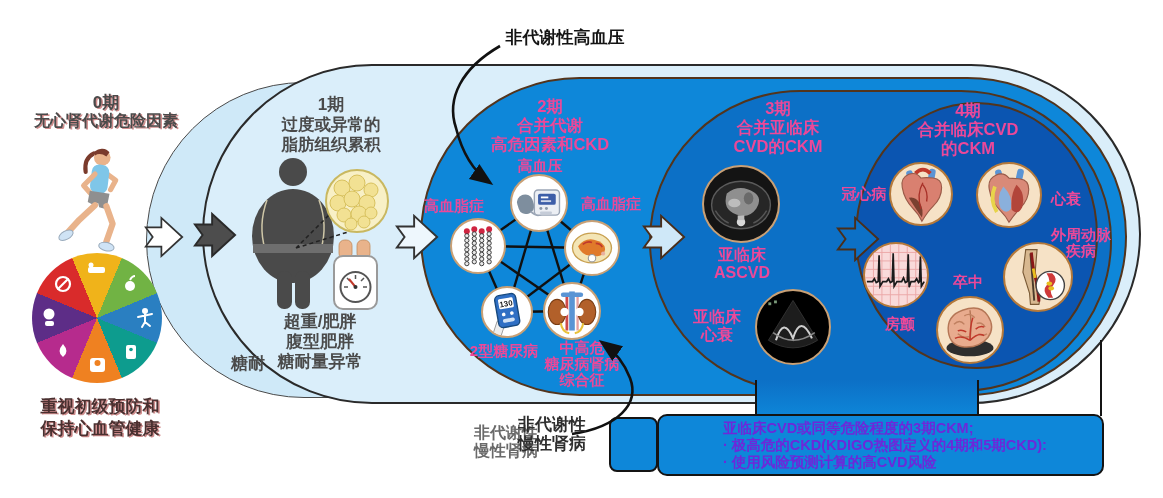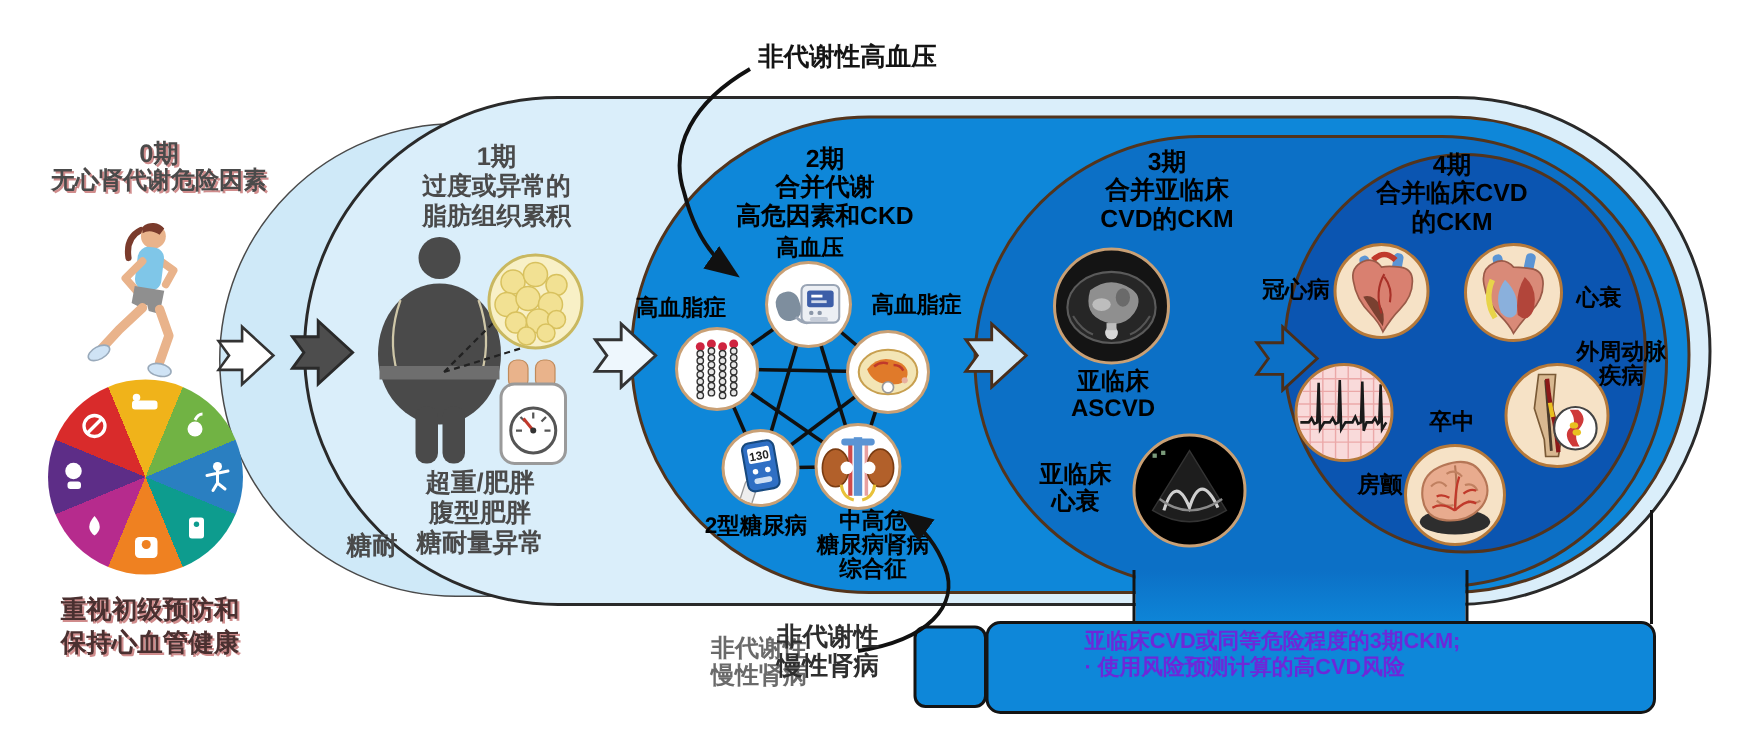--- a/index.html
+++ b/index.html
@@ -1,21 +1,21 @@
 <!DOCTYPE html>
 <html><head>
 <meta charset="utf-8">
 <style>
   html,body{margin:0;padding:0;background:#fff}
   .canvas{position:relative;width:1163px;height:498px;background:#ffffff;
           font-family:"Liberation Sans",sans-serif;overflow:hidden}
   .abs{position:absolute}
   .stadium{position:absolute;box-sizing:border-box}
   .lbl{position:absolute;font-weight:bold;white-space:nowrap;transform:translateX(-50%);line-height:1.12}
-  .w{color:#000000}
+  .w{color:#ec4899}
   .g1{color:#4a4a4a}
   .dbl{text-shadow:1.4px 1.4px 0 rgba(170,45,45,.55)}
   .circ{position:absolute;border-radius:50%;box-sizing:border-box;overflow:hidden}
   .net,svg{display:block}
   .box{position:absolute;box-sizing:border-box;background:#0e87d9;border:2px solid #141414;border-radius:10px}
 </style>
 </head>
 <body>
 
 <div class="canvas">
@@ -25,20 +25,21 @@
   <div class="stadium" style="left:420px;top:77px;width:707px;height:319px;background:#0e87d9;border:2px solid #53341c;border-radius:160px;z-index:3"></div>
   <div class="stadium" style="left:649px;top:90px;width:463px;height:302px;background:#0c70c6;border:2px solid #53341c;border-radius:151px;z-index:4"></div>
   <div class="stadium" style="left:855px;top:102px;width:243px;height:267px;background:#0b55b1;border:2.5px solid #53341c;border-radius:50%;z-index:5"></div>
 
   <div class="abs" style="left:755px;top:380px;width:220px;height:38px;background:linear-gradient(#0c70c6,#0e87d9);border-left:2px solid #141414;border-right:2px solid #141414;z-index:6"></div>
   <div class="abs" style="left:1100px;top:340px;width:2px;height:76px;background:#141414;z-index:6"></div>
   <div class="box" style="left:609px;top:417px;width:49px;height:55px;border-radius:8px;z-index:7"></div>
   <div class="box" style="left:657px;top:414px;width:447px;height:62px;z-index:7"></div>
   <div class="abs" style="left:723px;top:420px;z-index:8;color:#6d28d9;font-weight:bold;font-size:14.5px;line-height:17px">
     <div>亚临床CVD或同等危险程度的3期CKM;</div>
+    <div>· 极高危的CKD(KDIGO热图定义的4期和5期CKD):</div>
     <div>· 使用风险预测计算的高CVD风险</div>
   </div>
 
   <svg class="abs" style="left:144px;top:215px;z-index:8" width="40" height="44" viewBox="0 0 46 48">
     <path d="M2,13 L20,13 L20,2 L44,24 L20,46 L20,35 L2,35 L10,24 Z" fill="#ffffff" stroke="#333" stroke-width="2"></path>
   </svg>
   <svg class="abs" style="left:193px;top:211px;z-index:8" width="44" height="48" viewBox="0 0 46 48">
     <path d="M2,13 L20,13 L20,2 L44,24 L20,46 L20,35 L2,35 L10,24 Z" fill="#4d4d4d" stroke="#2a2a2a" stroke-width="2"></path>
   </svg>
   <svg class="abs" style="left:394px;top:214px;z-index:8" width="46" height="46" viewBox="0 0 46 48">
@@ -344,21 +345,21 @@
         <line x1="9" y1="0" x2="9" y2="66"></line>
           <line x1="18" y1="0" x2="18" y2="66"></line>
           <line x1="27" y1="0" x2="27" y2="66"></line>
         <line x1="36" y1="0" x2="36" y2="66"></line>
           <line x1="45" y1="0" x2="45" y2="66"></line>
           <line x1="54" y1="0" x2="54" y2="66"></line>
       </g>
       <polyline points="2,40 8,40 10,37 12,41 14,40 15,12 16,45 19,40 23,40 25,37 27,41 29,40 30,10 31,45 34,40 39,40 41,36 43,41 45,40 46,11 47,46 49,40 53,40 55,37 57,41 58,40 59,13 60,45 63,40" stroke="#1a1a1a" stroke-width="1.8" fill="none"></polyline>
     </svg>
   </div>
-  <div class="lbl w" style="left:920px;top:316px;font-size:15px;z-index:10">房颤</div>
+  <div class="lbl w" style="left:900px;top:316px;font-size:15px;z-index:10">房颤</div>
 
   <div class="lbl w" style="left:968px;top:274px;font-size:15px;z-index:10">卒中</div>
   <div class="circ" style="left:936px;top:296px;width:68px;height:68px;background:#f6e2c6;border:2px solid #b5793a;z-index:9">
     <svg width="64" height="64" viewBox="0 0 68 68">
       <ellipse cx="34" cy="53" rx="25" ry="9" fill="#2e2e2e"></ellipse>
       <path d="M11,36 q-2,-17 15,-23 q19,-7 27,6 q8,12 0,23 q-9,11 -25,10 q-15,-1 -17,-16 z" fill="#e8ab8e" stroke="#b57656" stroke-width="1.5"></path>
       <path d="M34,13 q2,15 0,32" stroke="#b57656" stroke-width="1.5" fill="none"></path>
       <path d="M17,28 q6,-6 11,0 M28,19 q6,-4 11,2 M41,27 q6,-2 9,4 M21,38 q6,5 12,3 M43,38 q5,3 9,0" stroke="#c08060" stroke-width="1.5" fill="none"></path>
       <path d="M34,45 q-9,-6 -16,-2 M34,45 q9,-9 15,-5 M34,45 q0,-15 3,-24 M30,36 q-5,-3 -9,-1 M40,33 q5,-4 9,-2" stroke="#c0392b" stroke-width="1.6" fill="none"></path>
     </svg>

